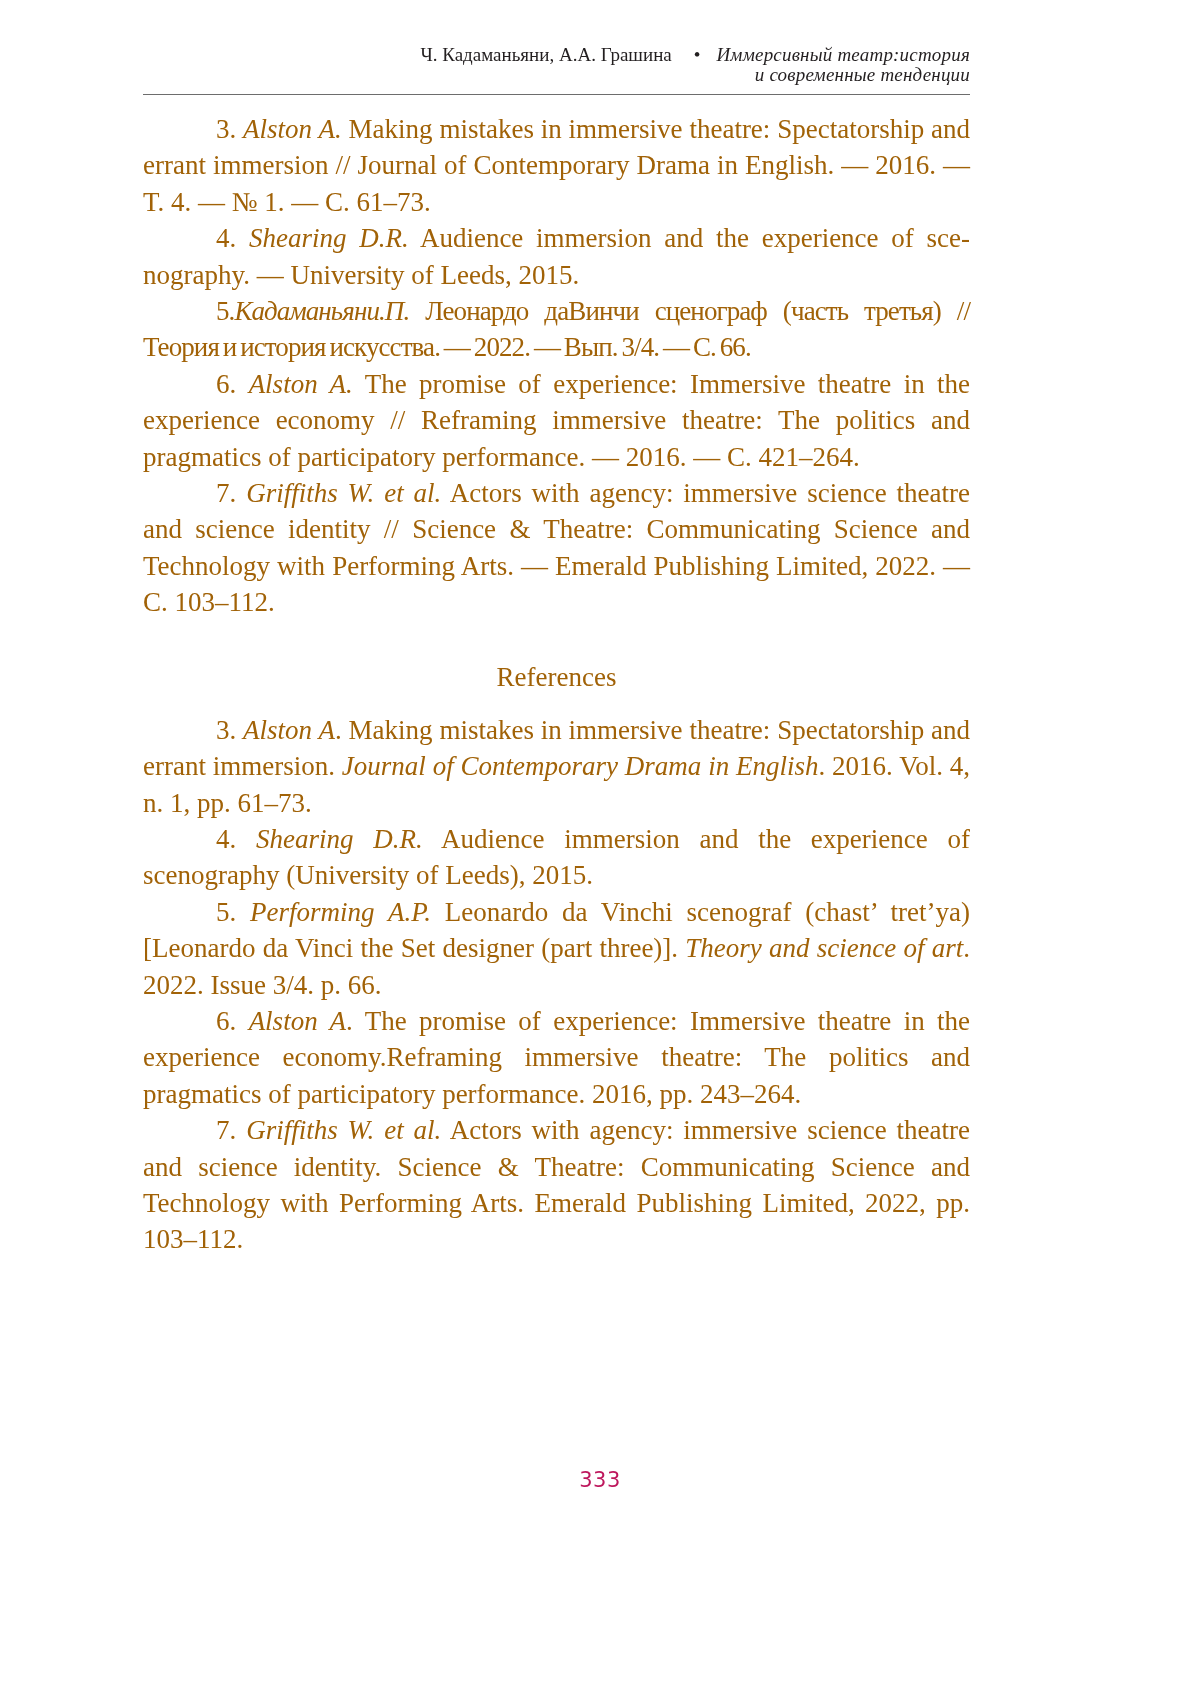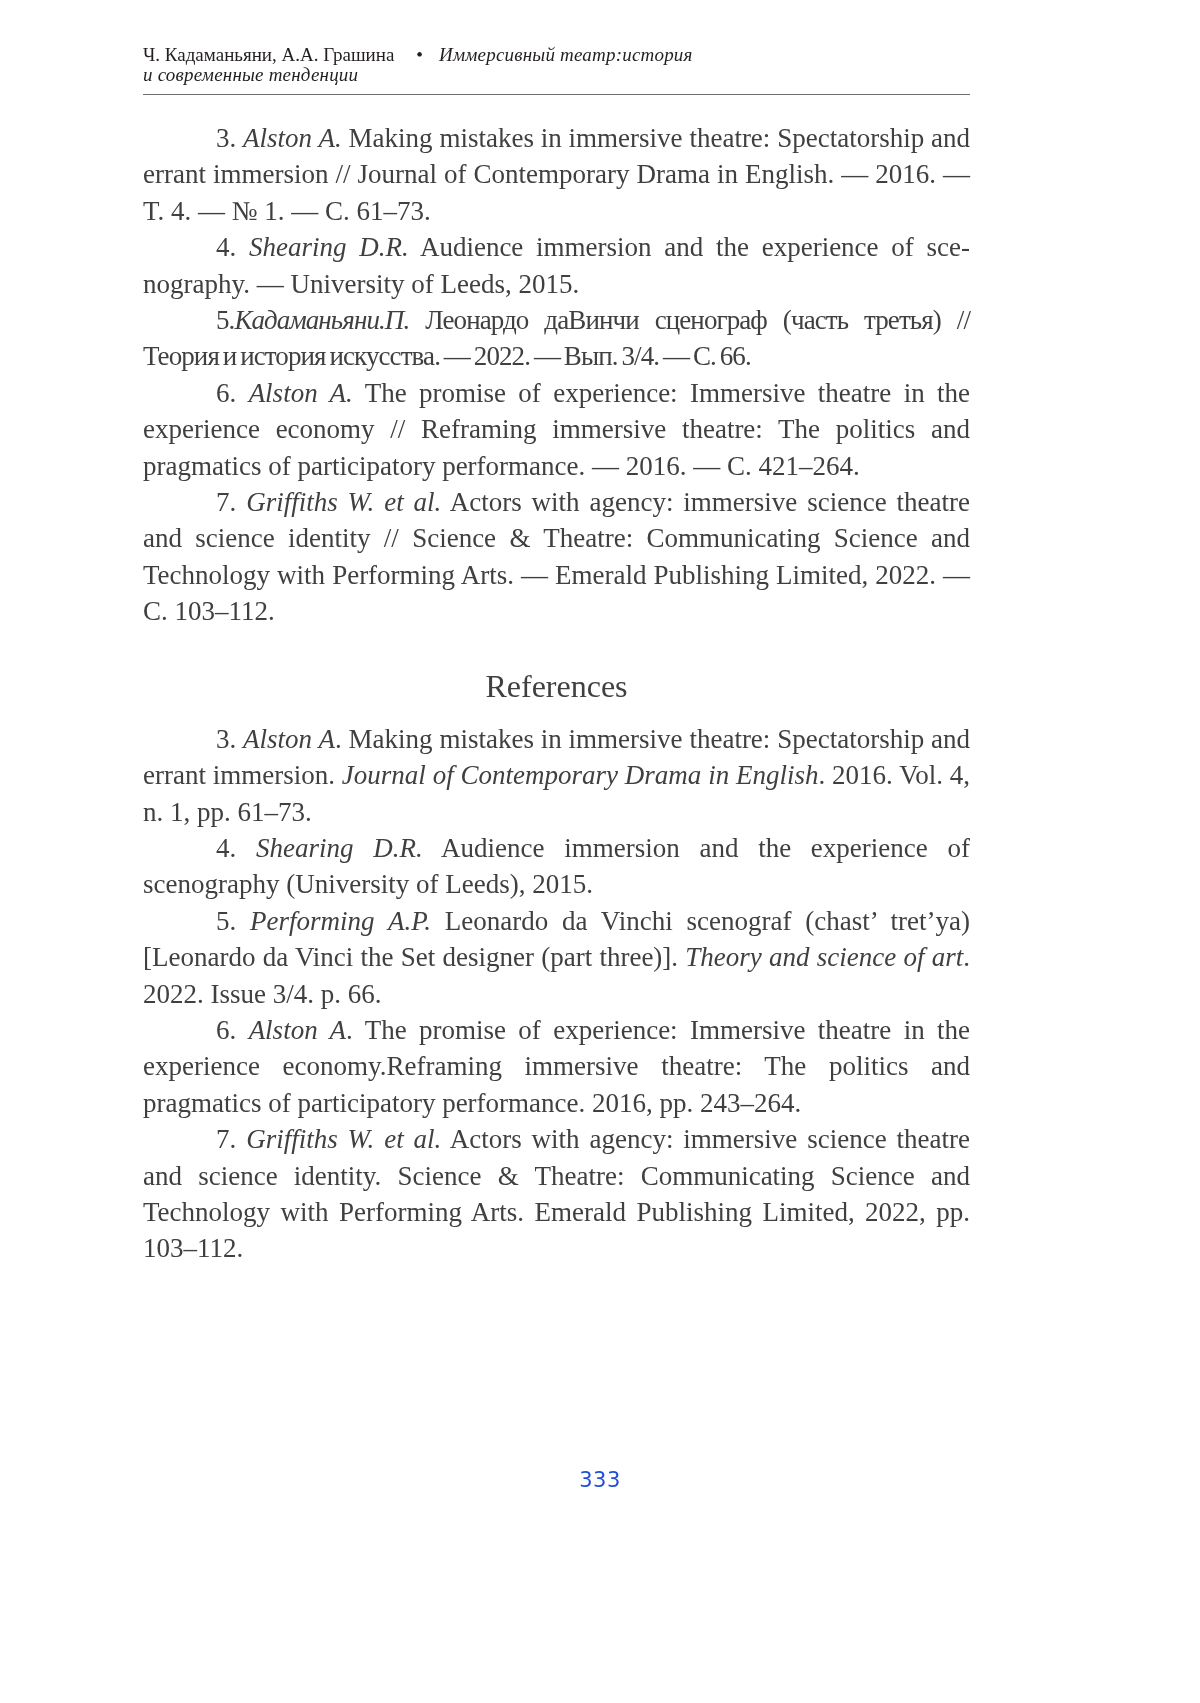--- a/index.html
+++ b/index.html
@@ -23,68 +23,69 @@
   }
   .running-head {
     position: absolute;
     left: 143px;
     top: 45px;
     width: 827px;
     font-family: "Liberation Serif", serif;
     font-size: 19px;
     line-height: 20px;
     color: #231f20;
+    text-align: right;
   }
   .running-head .authors { font-style: normal; }
   .running-head .bullet { display: inline-block; margin: 0 16px 0 22px; }
   .running-head .title { font-style: italic; letter-spacing: 0.2px; }
   .head-rule {
     position: absolute;
     left: 143px;
     top: 94px;
     width: 827px;
     height: 0;
     border-top: 1.5px solid #6d6d6d;
   }
   .body-text {
     position: absolute;
     left: 143px;
-    top: 120px;
+    top: 111px;
     width: 827px;
     font-family: "Liberation Serif", serif;
     font-size: 27px;
     line-height: 36.4px;
-    color: #404040;
+    color: #a16207;
   }
   .ref {
     margin: 0;
     text-indent: 73px;
     text-align: justify;
     hyphens: manual;
   }
   .ref .num { font-style: normal; }
   .ref .author { font-style: italic; }
   .ref i { font-style: italic; }
   .ref.tight { letter-spacing: -0.9px; word-spacing: -2px; }
   .section-title {
     margin: 38px 0 17px 0;
     text-align: center;
     font-family: "Liberation Serif", serif;
-    font-size: 32px;
+    font-size: 27px;
     line-height: 36px;
   }
   .page-number {
     position: absolute;
     left: 0;
     width: 1200px;
     top: 1468px;
     text-align: center;
     font-family: "DejaVu Sans", sans-serif;
     font-size: 21px;
-    color: #1d4ed8;
+    color: #be185d;
     letter-spacing: 0.5px;
   }
 </style>
 </head>
 <body>
 
 <div class="page">
 
   <div class="running-head">
     <div>

